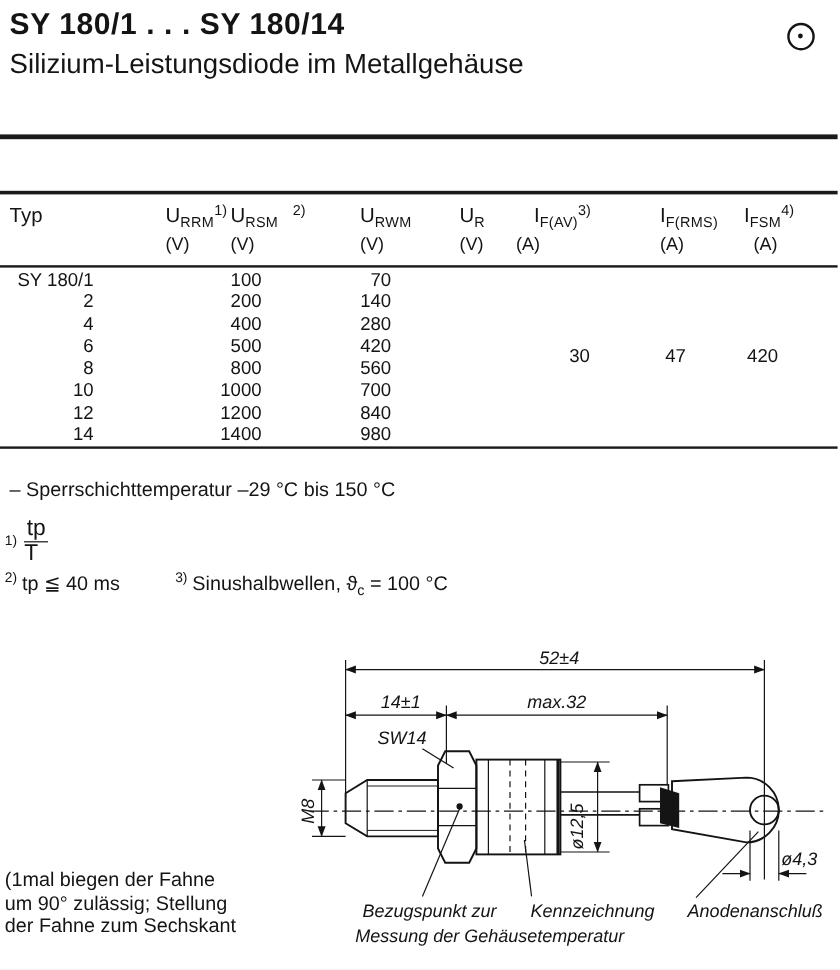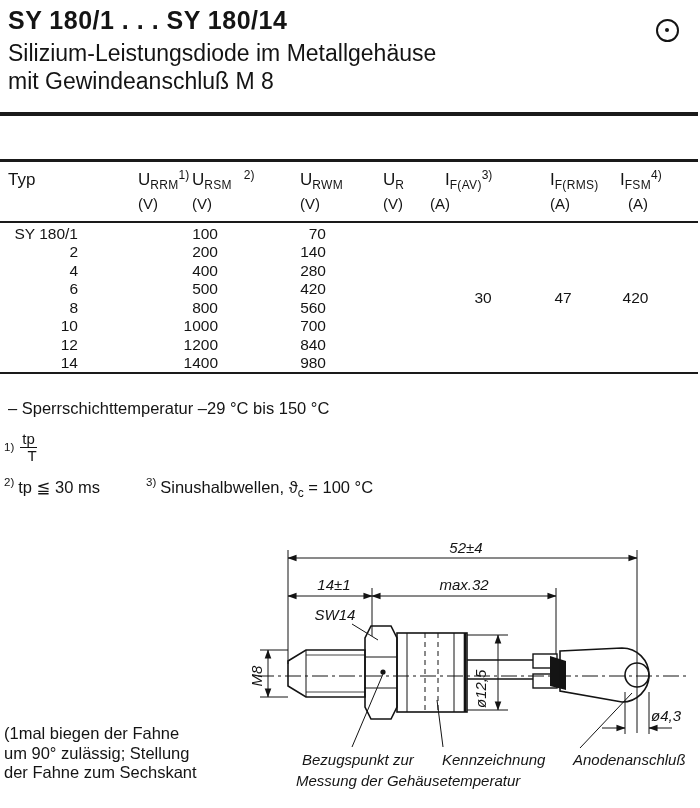--- a/index.html
+++ b/index.html
@@ -39,21 +39,21 @@
 
   
   .fnote{font-size:16.5px;white-space:nowrap;}
   .jt{left:8px;top:399px;}
   .fn1{left:4px;top:431px;display:flex;align-items:center;}
   .fn2{left:4px;top:476px;}
   .fn3{left:146px;top:476px;}
   .fn4{left:4px;top:506px;}
   .fnsup{font-size:11.5px;vertical-align:super;margin-right:4px;}
   .fsub{font-size:12px;vertical-align:sub;}
-  .frac{display:inline-flex;flex-direction:column;align-items:flex-end;margin:0 7px 0 2px;font-size:15px;line-height:1.05;}
+  .frac{display:inline-flex;flex-direction:column;align-items:flex-start;margin:0 7px 0 2px;font-size:19px;line-height:1.05;}
   .frac .num{border-bottom:1.6px solid #141414;padding:0 2px;}
 
   
   .cap{font-style:italic;font-size:15px;white-space:nowrap;color:#141414;}
   .cap-bez1{left:302px;top:751px;}
   .cap-bez2{left:296px;top:772px;}
   .cap-kenn{left:442px;top:751px;}
   .cap-anode{left:573px;top:751px;}
 
   
@@ -62,21 +62,20 @@
 
   svg text{font-family:"Liberation Sans",sans-serif;font-style:italic;font-size:15px;fill:#141414;stroke:none;}
 </style>
 </head>
 <body>
 
 <div class="page">
 
   <div class="abs title">SY 180/1 . . . SY 180/14</div>
   <div class="abs sub1">Silizium-Leistungsdiode im Metallgehäuse</div>
-  <div class="abs sub2">mit Gewindeanschluß M 8</div>
   <div class="abs corner"></div>
 
   <div class="abs rule r-thick"></div>
   <div class="abs rule r-top"></div>
   <div class="abs rule r-head"></div>
   <div class="abs rule r-bot"></div>
 
   <div id="thead-box">
       <div class="col-h" style="left: 8px;"><span>Typ</span></div>
       <div class="col-h" style="left: 138px;"><span>U</span><span class="sb">RRM</span><span class="sp">1)</span></div>
@@ -157,21 +156,21 @@
 
   <div class="abs fnote fn1">
     <span class="fnsup">1)</span>
     <span class="frac">
       <span class="num">tp</span>
       <span class="den">T</span>
     </span>
   </div>
 
   <div class="abs fnote fn2">
-    <span class="fnsup">2)</span><span>tp ≦ 30 ms</span>
+    <span class="fnsup">2)</span><span>tp ≦ 40 ms</span>
   </div>
 
   <div class="abs fnote fn3">
     <span class="fnsup">3)</span><span>Sinushalbwellen,  ϑ</span><span class="fsub">c</span><span> = 100 °C</span>
   </div>
 
 
   <svg class="abs" style="left:240px;top:540px;" width="460" height="268" viewBox="0 0 460 268">
     <defs>
       <marker id="arr" viewBox="0 0 10 10" refX="9.5" refY="5" markerWidth="9" markerHeight="9" orient="auto-start-reverse">

